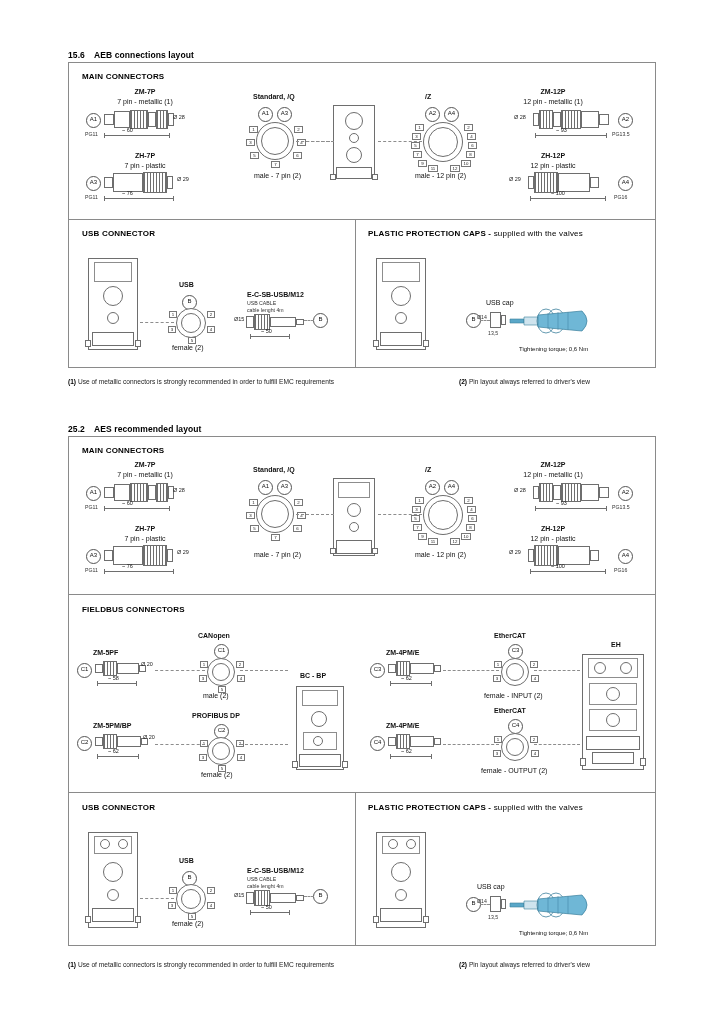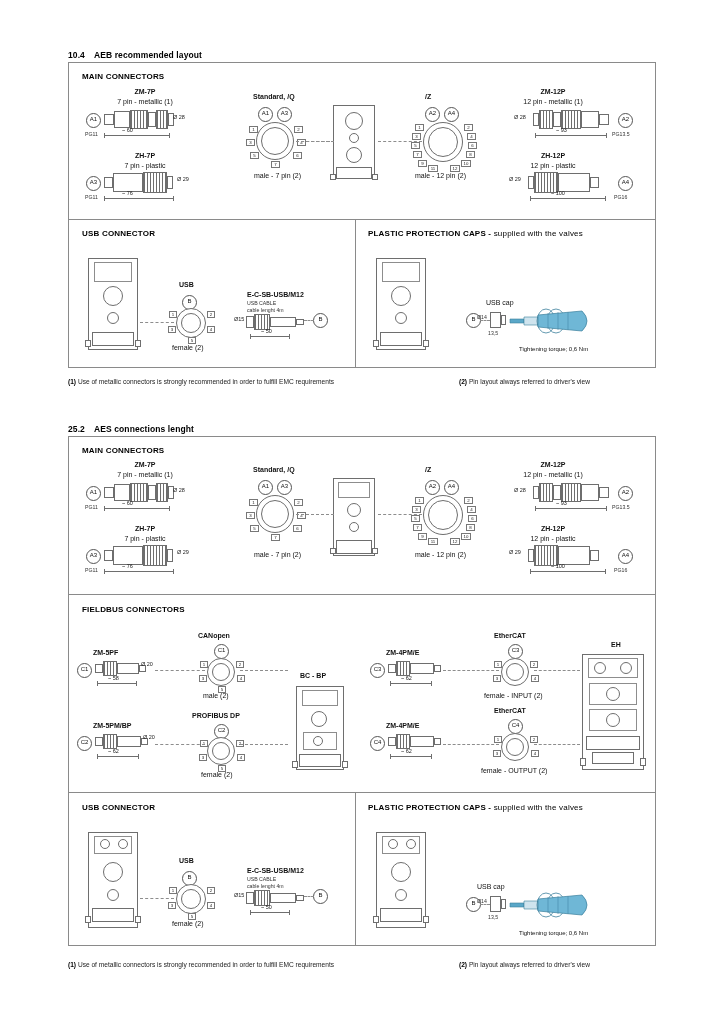--- a/index.html
+++ b/index.html
@@ -81,21 +81,21 @@
   .cap-body{position:absolute;border:1px solid #6e6e6e;box-sizing:border-box;background:#fff;}
 
   .scrw{position:absolute;}
 </style>
 </head>
 <body>
 
 <div class="page">
 
   <div class="sec-title" style="left:68px;top:50px;">
-    <span class="num">10.4</span><span>AEB recommended layout</span>
+    <span class="num">15.6</span><span>AEB connections layout</span>
   </div>
 
   <div class="panel" style="left:68px;top:62px;width:588px;height:306px;"></div>
 
   <div class="hline" style="left:68px;top:219px;width:588px;"></div>
   <div class="vline" style="left:355px;top:219px;height:149px;"></div>
 
   <div class="blk-title" style="left:82px;top:72px;">MAIN CONNECTORS</div>
 
   <div class="lbl b c" style="left:90px;top:88px;width:110px;">ZM-7P</div>
@@ -270,21 +270,21 @@
   <div class="lbl sm" style="left:519px;top:346px;">Tightening torque; 0,6 Nm</div>
 
   <div class="foot" style="left:68px;top:378px;">
     <b>(1)</b><span> Use of metallic connectors is strongly recommended in order to fulfill EMC requirements</span>
   </div>
   <div class="foot" style="left:459px;top:378px;">
     <b>(2)</b><span> Pin layout always referred to driver's view</span>
   </div>
 
   <div class="sec-title" style="left:68px;top:424px;">
-    <span class="num">25.2</span><span>AES connections lenght</span>
+    <span class="num">25.2</span><span>AES recommended layout</span>
   </div>
 
   <div class="panel" style="left:68px;top:436px;width:588px;height:510px;"></div>
   <div class="hline" style="left:68px;top:594px;width:588px;"></div>
   <div class="hline" style="left:68px;top:792px;width:588px;"></div>
   <div class="vline" style="left:355px;top:792px;height:154px;"></div>
 
   <div class="blk-title" style="left:82px;top:446px;">MAIN CONNECTORS</div>
 
   <div class="lbl b c" style="left:90px;top:461px;width:110px;">ZM-7P</div>

